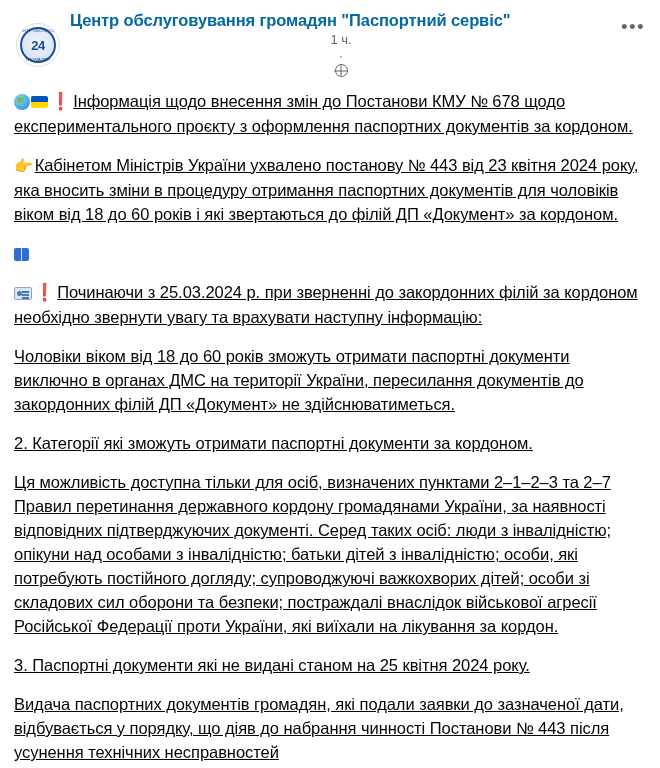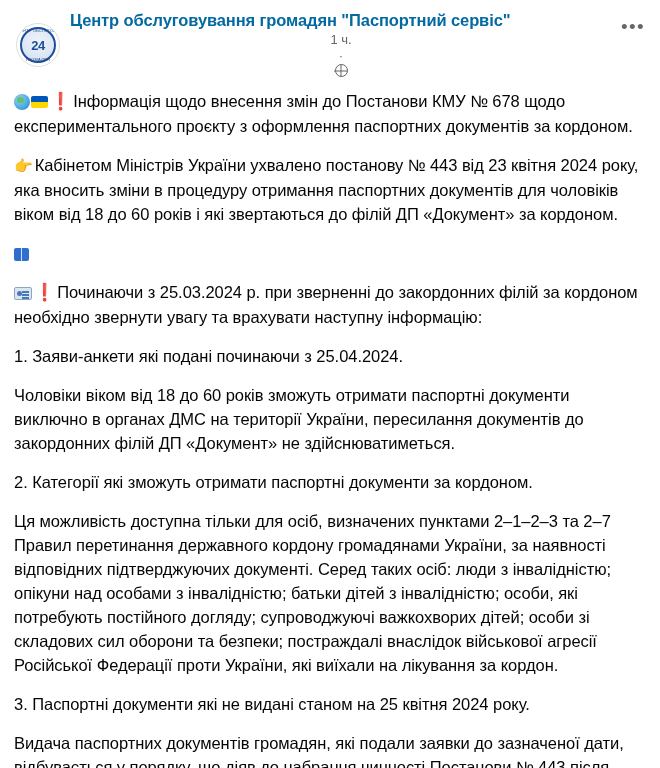--- a/index.html
+++ b/index.html
@@ -145,20 +145,21 @@
   }
   .post-body {
     padding: 8px 14px 0 14px;
     font-size: 16.5px;
     line-height: 24px;
     color: #050505;
     letter-spacing: -0.05px;
   }
   .post-body p {
     margin: 0 0 15px 0;
+    text-decoration: underline;
   }
   .flag-emoji {
     display: inline-block;
     width: 17px;
     height: 12px;
     vertical-align: -1px;
     border-radius: 2px;
     background: linear-gradient(to bottom, #0057b7 0 50%, #ffd700 50% 100%);
     margin-right: 1px;
   }
@@ -267,23 +268,20 @@
     </p>
 
     <p>
       <span class="book-emoji"></span>
     </p>
 
     <p>
       <span class="id-emoji"></span><span class="excl-emoji">❗</span><span>Починаючи з 25.03.2024 р. при зверненні до закордонних філій за кордоном необхідно звернути увагу та врахувати наступну інформацію:</span>
     </p>
 
-    <p>
-      <span>1. Заяви-анкети які подані починаючи з 25.04.2024.</span>
-    </p>
 
     <p>
       <span>Чоловіки віком від 18 до 60 років зможуть отримати паспортні документи виключно в органах ДМС на території України, пересилання документів до закордонних філій ДП «Документ» не здійснюватиметься.</span>
     </p>
 
     <p>
       <span>2. Категорії які зможуть отримати паспортні документи за кордоном.</span>
     </p>
 
     <p>

